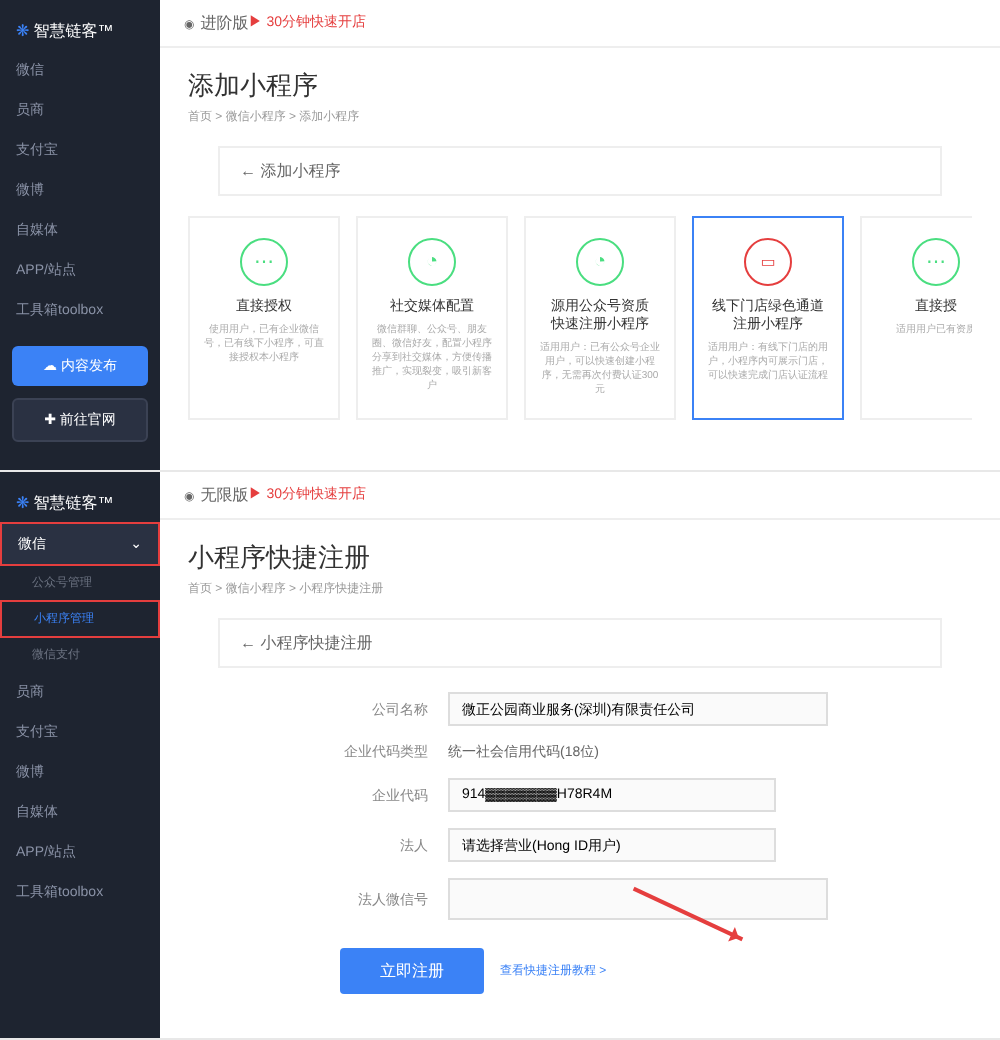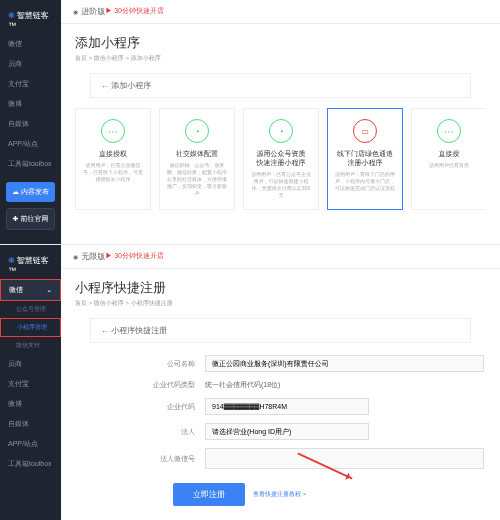--- a/index.html
+++ b/index.html
@@ -1,19 +1,19 @@
 <!DOCTYPE html>
 <html><head>
 <meta charset="utf-8">
 <style>
 *{margin:0;padding:0;box-sizing:border-box;font-family:-apple-system,"Microsoft YaHei",sans-serif}
 body{background:#f5f6fa;font-size:7px;color:#333}
 .app{width:500px}
 .panel{display:flex;border-bottom:1px solid #e8e8e8}
-.sidebar{width:61px;background:#1e2430;color:#8a92a6;flex-shrink:0;padding:6px 0}
+.sidebar{width:80px;background:#1e2430;color:#8a92a6;flex-shrink:0;padding:6px 0}
 .logo{color:#fff;font-size:8px;padding:4px 8px;font-weight:500}
 .logo::before{content:"❋";color:#3b82f6;margin-right:2px}
 .nav-item{padding:5px 8px;cursor:pointer;display:flex;align-items:center;gap:4px}
 .nav-item.active{background:#2a3142;color:#fff}
 .nav-sub{padding:4px 8px 4px 16px;font-size:6px;color:#6b7280}
 .nav-sub.active{color:#3b82f6}
 .highlight-red{border:1.5px solid #e53e3e}
 .btn-group{padding:8px 6px;display:flex;flex-direction:column;gap:6px}
 .btn{padding:5px;border-radius:3px;text-align:center;font-size:7px;color:#fff;cursor:pointer}
 .btn-blue{background:#3b82f6}
@@ -32,22 +32,22 @@
 .card.sel{border-color:#3b82f6}
 .card-icon{width:24px;height:24px;margin:0 auto 6px;border:1.5px solid #4ade80;border-radius:50%;position:relative}
 .card-icon.red{border-color:#e53e3e}
 .card-title{font-size:7px;margin-bottom:4px;line-height:1.3}
 .card-desc{font-size:5px;color:#aaa;line-height:1.4}
 .form{margin:12px 0}
 .form-row{display:flex;align-items:center;margin-bottom:8px}
 .form-label{width:130px;text-align:right;color:#888;font-size:7px;padding-right:10px}
 .form-value{flex:1}
 .input{border:1px solid #ddd;padding:4px 6px;font-size:7px;width:164px;background:#fafafa}
-.input.wide{width:279px}
-.submit-btn{background:#3b82f6;color:#fff;padding:6px 20px;border:none;font-size:8px;border-radius:2px;margin-left:98px;cursor:pointer}
+.input.wide{width:190px}
+.submit-btn{background:#3b82f6;color:#fff;padding:6px 20px;border:none;font-size:8px;border-radius:2px;margin-left:76px;cursor:pointer}
 .help-link{color:#3b82f6;font-size:6px;margin-left:8px}
 .arrow{position:absolute;width:60px;height:2px;background:#e53e3e;transform:rotate(25deg)}
 .arrow::after{content:"";position:absolute;right:-2px;top:-3px;border:4px solid transparent;border-left-color:#e53e3e}
 .icon-dots::before{content:"⋯";position:absolute;top:50%;left:50%;transform:translate(-50%,-50%);color:#4ade80;font-size:10px}
 .icon-chat::before{content:"◔";position:absolute;top:50%;left:50%;transform:translate(-50%,-50%);color:#4ade80;font-size:10px}
 .icon-red::before{content:"▭";position:absolute;top:50%;left:50%;transform:translate(-50%,-50%);color:#e53e3e;font-size:8px}
 </style>
 </head>
 <body>
 

